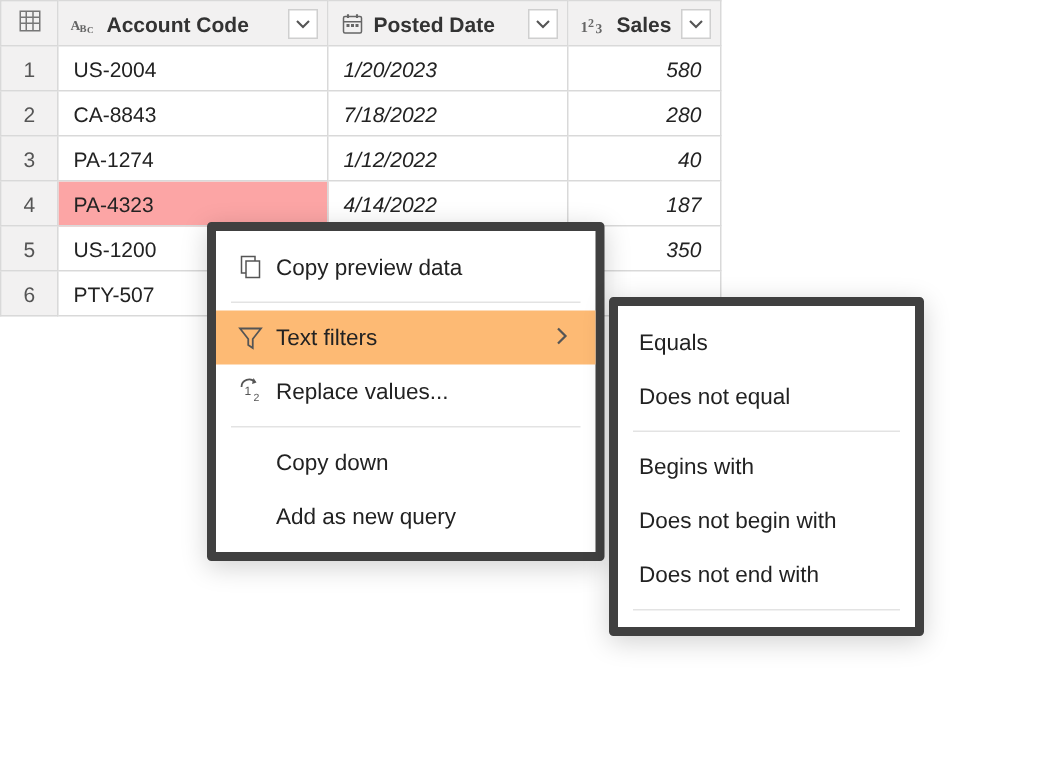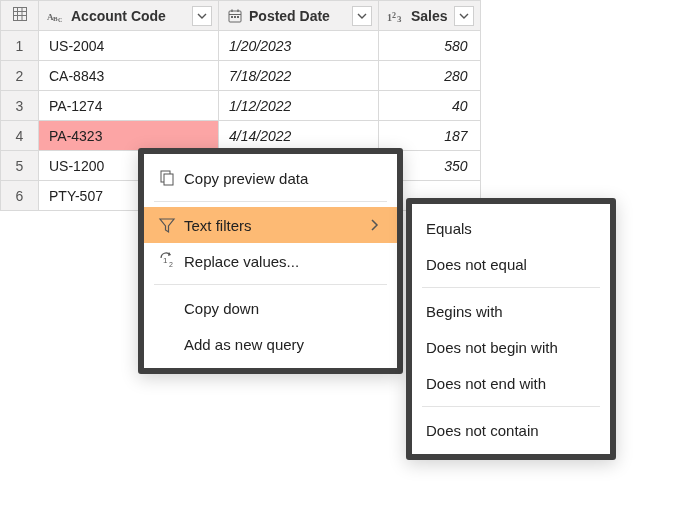--- a/index.html
+++ b/index.html
@@ -291,16 +291,13 @@
   <div class="menu-item">
     <span class="mi-label">Begins with</span>
   </div>
   <div class="menu-item">
     <span class="mi-label">Does not begin with</span>
   </div>
   <div class="menu-item">
     <span class="mi-label">Does not end with</span>
   </div>
   <div class="menu-sep"></div>
-  <div class="menu-item">
-    <span class="mi-label">Does not contain</span>
-  </div>
 </div>
 
 </body></html>

